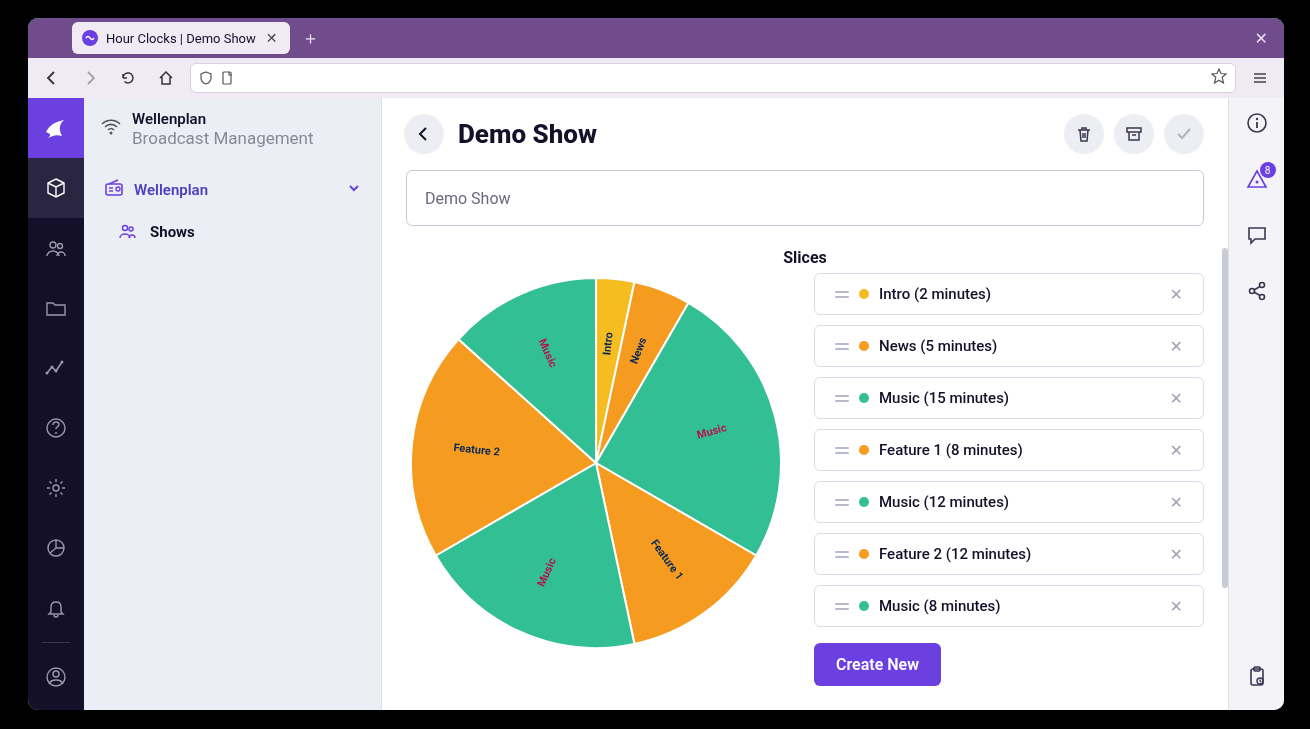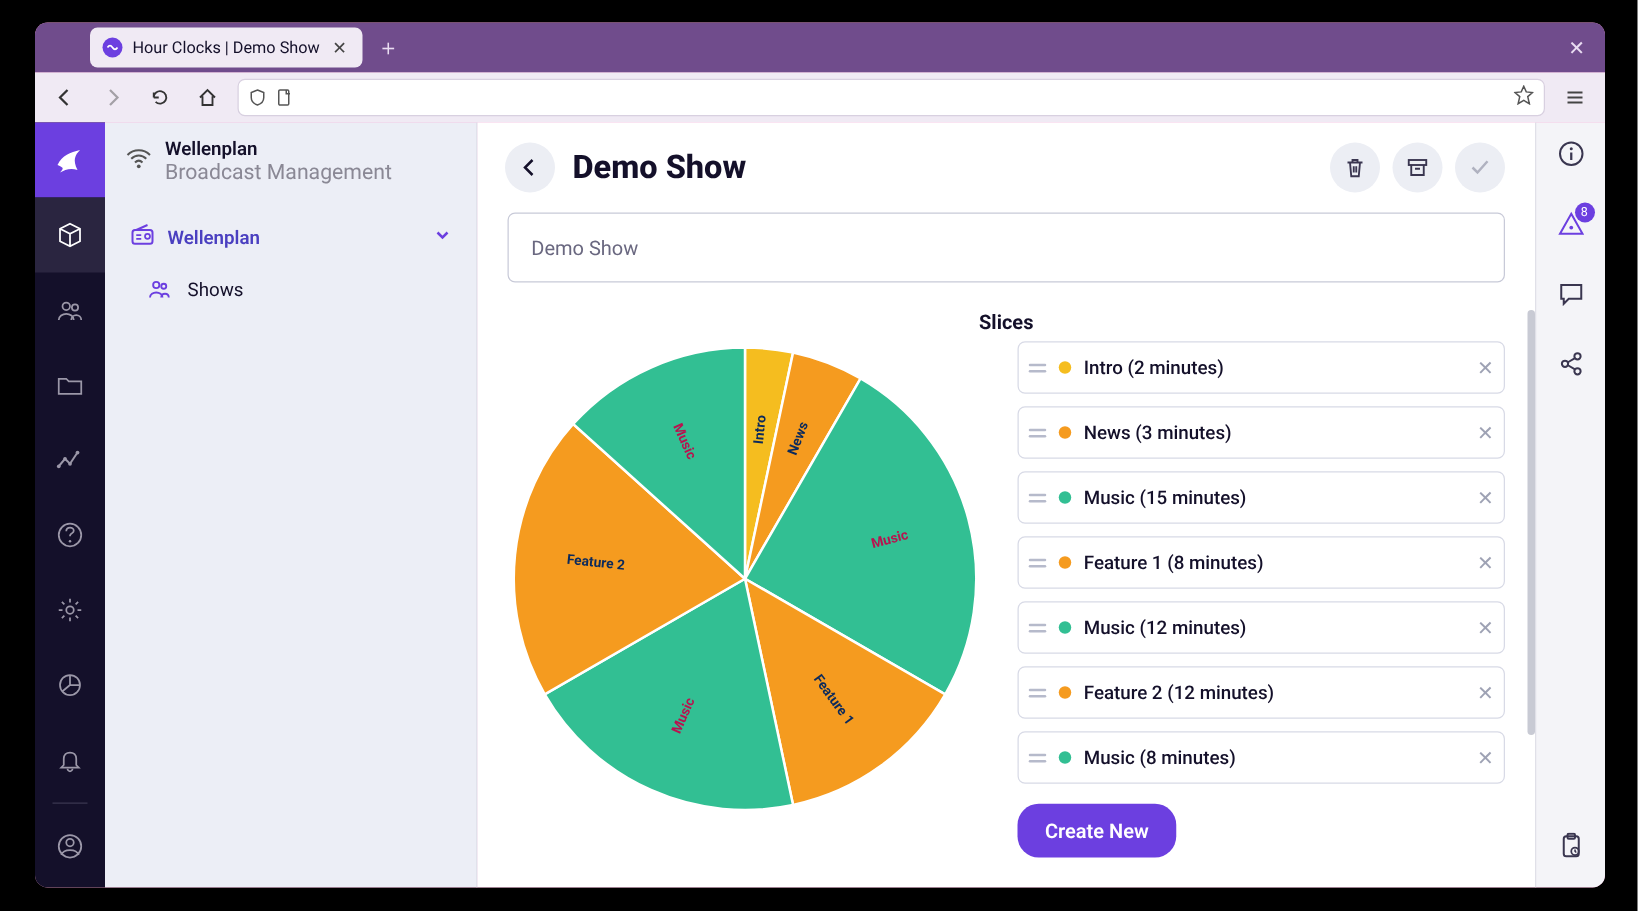--- a/index.html
+++ b/index.html
@@ -1,18 +1,18 @@
 <!DOCTYPE html>
 <html><head>
 <meta charset="utf-8">
 <style>
 * { margin: 0; padding: 0; box-sizing: border-box; font-family: -apple-system, BlinkMacSystemFont, "Segoe UI", Roboto, sans-serif; }
 body { background: #000; width: 1310px; height: 729px; overflow: hidden; }
 
-.browser-window { position: absolute; top: 18px; left: 28px; width: 1256px; height: 692px; background: #f9a8d4; border-radius: 10px; overflow: hidden; }
+.browser-window { position: absolute; top: 18px; left: 28px; width: 1256px; height: 692px; background: #86efac; border-radius: 10px; overflow: hidden; }
 
 
 .tab-bar { height: 40px; background: #704c8c; display: flex; align-items: center; padding: 0 8px; }
 .tab { display: flex; align-items: center; background: #f0eaf4; height: 32px; border-radius: 6px; padding: 0 10px; gap: 8px; margin-left: 36px; }
 .tab-icon { width: 16px; height: 16px; background: #6c3fe0; border-radius: 50%; display: flex; align-items: center; justify-content: center; }
 .tab-icon svg { width: 10px; height: 10px; }
 .tab-title { font-size: 13px; color: #14102a; }
 .tab-close { font-size: 14px; color: #444; cursor: pointer; padding: 0 2px; }
 .new-tab { color: #eaddf2; font-size: 18px; margin-left: 12px; cursor: pointer; }
 .window-close { margin-left: auto; color: #eaddf2; font-size: 16px; cursor: pointer; padding: 4px 8px; }
@@ -38,21 +38,21 @@
 
 
 .sidebar { width: 298px; background: #eceef6; border-right: 1px solid #dcdee8; display: flex; flex-direction: column; }
 .sidebar-header { padding: 12px 16px; display: flex; align-items: center; gap: 10px; }
 .wifi-icon { color: #555; }
 .sidebar-title { font-size: 15px; font-weight: 600; color: #14102a; }
 .sidebar-sub { font-size: 17px; color: #8a8895; }
 .sidebar-section { padding: 8px 12px; }
 .section-header { display: flex; align-items: center; gap: 10px; padding: 10px 8px; color: #4a3fc0; font-weight: 600; font-size: 15px; cursor: pointer; border-radius: 6px; }
 .section-header .chev { margin-left: auto; color: #6c3fe0; }
-.nav-item { display: flex; align-items: center; gap: 12px; padding: 10px 10px 10px 22px; color: #14102a; font-size: 15px; cursor: pointer; border-radius: 6px; }
+.nav-item { display: flex; align-items: center; gap: 12px; padding: 10px 10px 10px 22px; color: #14102a; font-size: 15px; cursor: pointer; border-radius: 6px; font-weight: bold; }
 .nav-item.active { background: #dcdef0; }
 .nav-item .nicon { color: #6c3fe0; width: 20px; display: flex; justify-content: center; }
 
 
 .main { flex: 1; background: #fff; display: flex; flex-direction: column; overflow: hidden; position: relative; }
 .main-header { display: flex; align-items: center; gap: 14px; padding: 16px 24px 12px 22px; }
 .back-circle { width: 40px; height: 40px; border-radius: 50%; background: #eceef4; display: flex; align-items: center; justify-content: center; cursor: pointer; color: #14102a; }
 .page-title { font-size: 26px; font-weight: 800; color: #14102a; }
 .header-actions { margin-left: auto; display: flex; gap: 10px; }
 .hact { width: 40px; height: 40px; border-radius: 50%; background: #eceef4; display: flex; align-items: center; justify-content: center; cursor: pointer; color: #3a3650; }
@@ -60,27 +60,27 @@
 .name-input { width: 100%; height: 56px; border: 1px solid #c8cad8; border-radius: 6px; padding: 0 18px; font-size: 16px; color: #6a6880; background: #fff; }
 .slices-label { font-size: 16px; font-weight: 700; color: #14102a; margin-top: 22px; margin-bottom: 6px; text-align: center; }
 .slices-row { display: flex; gap: 28px; align-items: flex-start; }
 
 .pie-wrap { width: 380px; height: 380px; position: relative; }
 .pie-wrap svg { width: 100%; height: 100%; }
 .pie-label { font-size: 11px; font-weight: 700; fill: #0b2a5c; }
 .pie-label.music { fill: #b8134f; }
 
 .slice-list { flex: 1; display: flex; flex-direction: column; gap: 10px; }
-.slice-item { display: flex; align-items: center; gap: 10px; height: 42px; border: 1px solid #d8dae6; border-radius: 6px; padding: 0 8px; background: #fff; }
+.slice-item { display: flex; align-items: center; gap: 10px; height: 42px; border: 1px solid #d8dae6; border-radius: 6px; padding: 0 20px; background: #fff; }
 .drag-h { color: #9ea2b4; display: flex; flex-direction: column; gap: 3px; }
 .drag-h span { width: 14px; height: 2px; background: #b6bacb; border-radius: 1px; }
 .dot { width: 10px; height: 10px; border-radius: 50%; }
 .slice-text { font-size: 15px; color: #14102a; font-weight: 500; }
 .slice-x { margin-left: auto; color: #9ea2b4; cursor: pointer; font-size: 16px; }
-.create-btn { align-self: flex-start; margin-top: 6px; background: #6c3fe0; color: #fff; border: none; padding: 12px 22px; border-radius: 17px; font-size: 16px; font-weight: 600; cursor: pointer; }
+.create-btn { align-self: flex-start; margin-top: 6px; background: #6c3fe0; color: #fff; border: none; padding: 12px 22px; border-radius: 6px; font-size: 16px; font-weight: 600; cursor: pointer; }
 
 
 .right-rail { width: 56px; background: #f4f4f8; border-left: 1px solid #e0e0e8; display: flex; flex-direction: column; align-items: center; padding-top: 14px; gap: 30px; }
 .rr-item { color: #3a3650; cursor: pointer; position: relative; }
 .badge { position: absolute; top: -6px; right: -8px; background: #6c3fe0; color: #fff; font-size: 10px; width: 16px; height: 16px; border-radius: 50%; display: flex; align-items: center; justify-content: center; }
 .rr-bottom { margin-top: auto; margin-bottom: 18px; }
 
 .scroll-ind { position: absolute; right: 0; top: 150px; width: 6px; height: 340px; background: #c8cad4; border-radius: 3px; }
 </style>
 </head>
@@ -310,21 +310,21 @@
     <span class="dot" style="background:#f5bd1f"></span>
     <span class="slice-text">Intro (2 minutes)</span>
     <span class="slice-x">✕</span>
               </div>
               <div class="slice-item">
     <span class="drag-h">
                   <span></span>
                   <span></span>
                 </span>
     <span class="dot" style="background:#f59b1f"></span>
-    <span class="slice-text">News (3 minutes)</span>
+    <span class="slice-text">News (5 minutes)</span>
     <span class="slice-x">✕</span>
               </div>
               <div class="slice-item">
     <span class="drag-h">
                   <span></span>
                   <span></span>
                 </span>
     <span class="dot" style="background:#32bf93"></span>
     <span class="slice-text">Music (15 minutes)</span>
     <span class="slice-x">✕</span>

